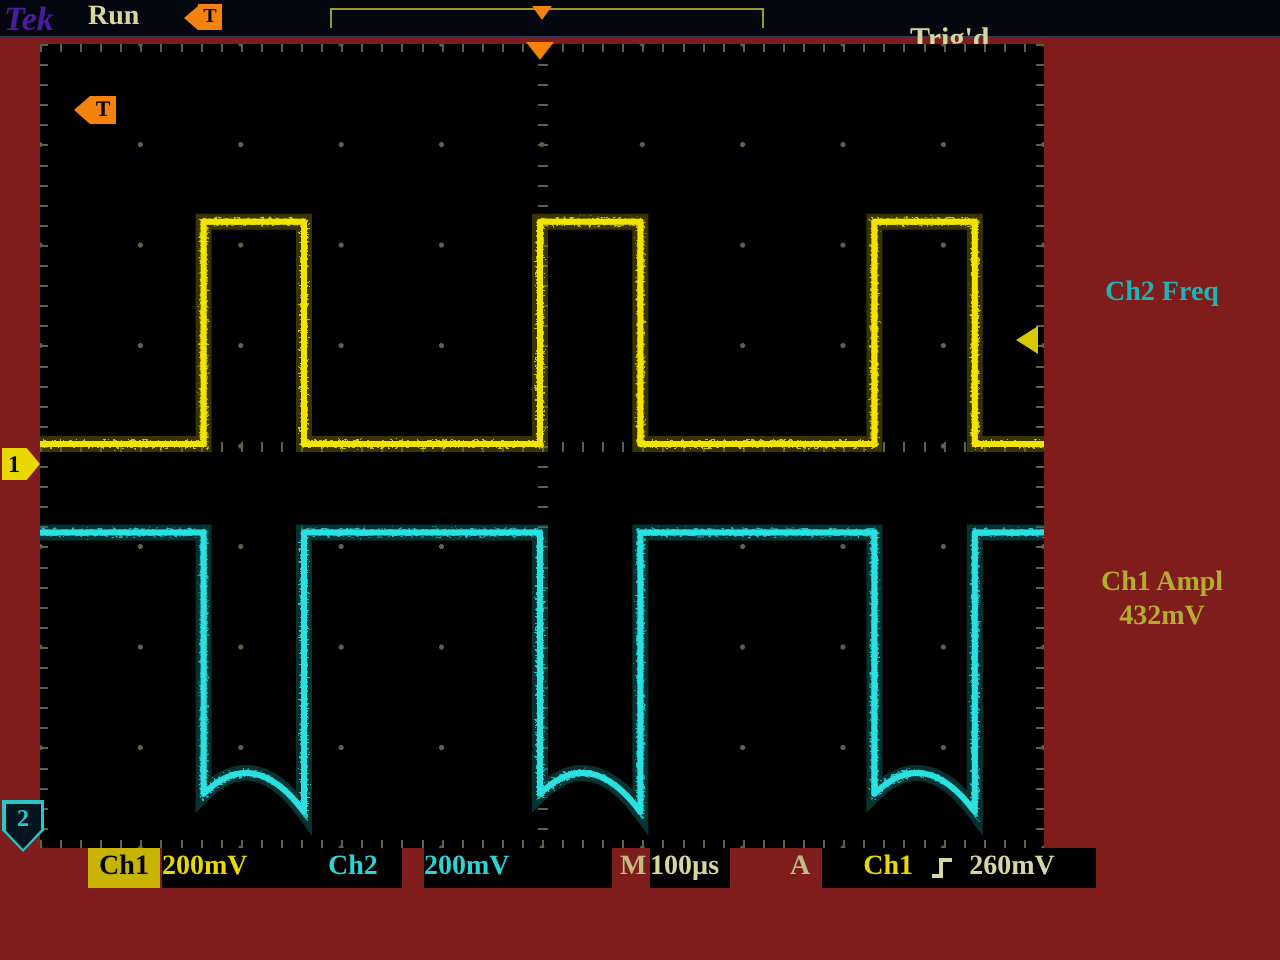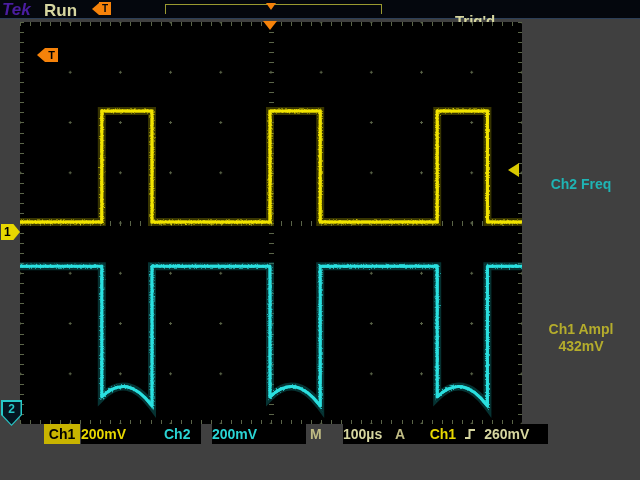--- a/index.html
+++ b/index.html
@@ -1,21 +1,21 @@
 <!DOCTYPE html>
 <html><head>
 <meta charset="utf-8">
 <style>
   html,body{margin:0;padding:0;background:#000;}
-  #root{position:relative;width:640px;height:480px;background:#404040;overflow:hidden;
-        font-family:Liberation Sans, sans-serif;}
+  #root{position:relative;width:640px;height:480px;background:#7f1d1d;overflow:hidden;
+        font-family:Liberation Serif, serif;}
   
   .topbar{position:absolute;left:0;top:0;width:640px;height:18px;background:#04070d;border-bottom:1px solid #2c3e57;}
   .tek-logo{position:absolute;left:2px;top:0px;color:#4a1da0;font-size:17px;font-weight:bold;font-style:italic;letter-spacing:0px;}
-  .acq-state{position:absolute;left:44px;top:1px;color:#d6d6a0;font-size:17px;font-weight:bold;}
+  .acq-state{position:absolute;left:44px;top:1px;color:#d6d6a0;font-size:14px;font-weight:bold;}
   .trig-status{position:absolute;left:455px;top:12px;color:#d6d6a0;font-size:15px;font-weight:bold;}
   .tbar-ticon{position:absolute;left:92px;top:2px;display:flex;align-items:center;}
   .tbar-ticon .arr{width:0;height:0;border-top:6px solid transparent;border-bottom:6px solid transparent;border-right:7px solid #f5820a;}
   .tbar-ticon .box{width:12px;height:13px;background:#f5820a;color:#04070d;font-size:10px;font-weight:bold;text-align:center;line-height:13px;}
   .rec-bracket{position:absolute;left:165px;top:4px;width:215px;height:9px;border-top:1px solid #9a9a30;border-left:1px solid #9a9a30;border-right:1px solid #9a9a30;}
   .rec-tri{position:absolute;left:266px;top:3px;width:0;height:0;border-left:5px solid transparent;border-right:5px solid transparent;border-top:7px solid #f5820a;}
   
   .screen{position:absolute;left:20px;top:22px;width:502px;height:402px;background:#000;}
   .griddots{position:absolute;left:0;top:0;right:0;bottom:0;
     background-image:radial-gradient(circle,#5a6448 1.1px,transparent 1.4px);
@@ -40,21 +40,21 @@
   
   .mk1{position:absolute;left:1px;top:224px;width:19px;height:16px;background:#e8d800;
        clip-path:polygon(0 0,65% 0,100% 50%,65% 100%,0 100%);
        color:#000;font-size:12px;font-weight:bold;line-height:16px;text-align:left;padding-left:3px;box-sizing:border-box;}
   .mk2{position:absolute;left:1px;top:400px;width:21px;height:26px;background:#27c8c8;
        clip-path:polygon(0 0,100% 0,100% 58%,50% 100%,0 58%);}
   .mk2 .inner{position:absolute;left:1.5px;top:1.5px;right:1.5px;bottom:1.5px;background:#051520;
        clip-path:polygon(0 0,100% 0,100% 58%,50% 100%,0 58%);
        color:#27c8c8;font-size:12px;font-weight:bold;text-align:center;line-height:15px;}
   
-  .meas{position:absolute;left:524px;width:114px;text-align:center;font-size:14px;font-weight:bold;line-height:17px;margin-top:38px;}
+  .meas{position:absolute;left:524px;width:114px;text-align:center;font-size:14px;font-weight:bold;line-height:17px;}
   .meas.cyan{color:#1fb4b4;} .meas.yellow{color:#b4ac2c;}
   
   .bbar{position:absolute;left:0;top:424px;width:640px;height:21px;margin-left:24px;}
   .bbar .bx{position:absolute;top:0;height:20px;background:#000;font-size:14px;font-weight:bold;line-height:20px;text-align:left;}
   .tag1{position:absolute;left:20px;top:0;width:36px;height:20px;background:#c8b400;color:#000;font-size:14px;font-weight:bold;line-height:20px;text-align:center;}
   .lblM{position:absolute;left:286px;top:0;color:#c0bc84;font-size:14px;font-weight:bold;line-height:20px;}
   .lblA{position:absolute;left:371px;top:0;color:#c0bc84;font-size:14px;font-weight:bold;line-height:20px;}
   .cyan-t{color:#2ad4d4;} .yel-t{color:#e8d800;} .cream-t{color:#d6d6a0;}
   .trigbox{display:flex;align-items:center;justify-content:center;gap:8px;}
   
@@ -121,21 +121,21 @@
     <div>Ch1 Ampl</div>
     <div>432mV</div>
   </div>
 
   <div class="bbar">
     <div class="tag1">Ch1</div>
     <div class="bx yel-t" style="left:57px;width:91px;">200mV</div>
     <div class="bx cyan-t" style="left:140px;width:37px;">Ch2</div>
     <div class="bx cyan-t" style="left:188px;width:94px;">200mV</div>
     <div class="lblM">M</div>
-    <div class="bx cream-t" style="left:319px;width:78px;">100µs</div>
+    <div class="bx cream-t" style="left:301px;width:40px;">100µs</div>
     <div class="lblA">A</div>
     <div class="bx trigbox" style="left:387px;width:137px;">
       <span class="yel-t">Ch1</span>
       <svg width="12" height="14" viewBox="0 0 12 14">
         <path d="M1 11 H5.5 V3 H11" fill="none" stroke="#d6d6a0" stroke-width="2"></path>
       </svg>
       <span class="cream-t">260mV</span>
     </div>
   </div>
 

